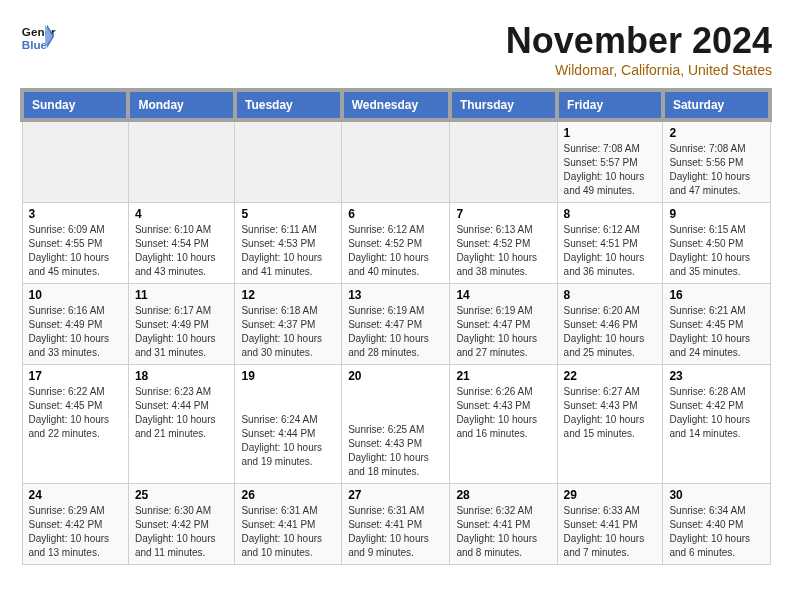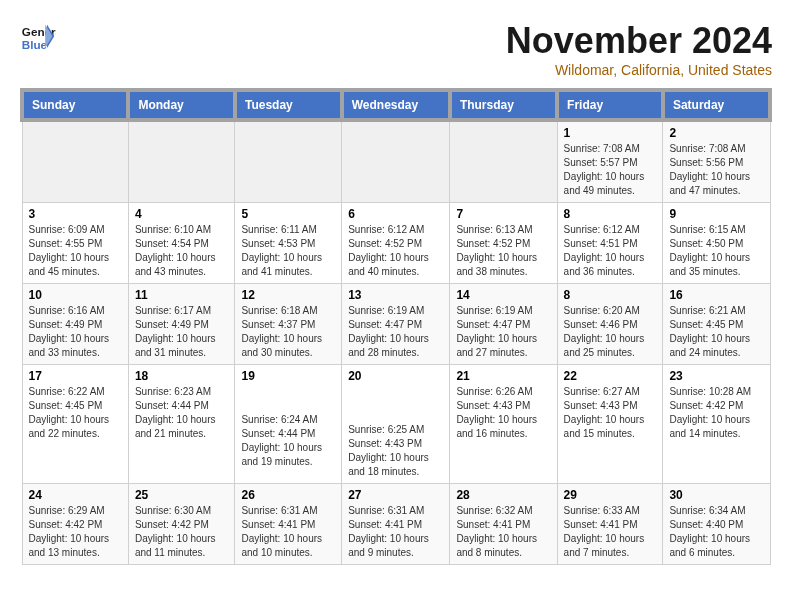--- a/index.html
+++ b/index.html
@@ -271,21 +271,21 @@
         </td>
         <td>
           <div class="day-number">22</div>
           <div class="day-info" style="white-space: pre-line;">Sunrise: 6:27 AM
 Sunset: 4:43 PM
 Daylight: 10 hours
 and 15 minutes.</div>
         </td>
         <td>
           <div class="day-number">23</div>
-          <div class="day-info" style="white-space: pre-line;">Sunrise: 10:28 AM
+          <div class="day-info" style="white-space: pre-line;">Sunrise: 6:28 AM
 Sunset: 4:42 PM
 Daylight: 10 hours
 and 14 minutes.</div>
         </td>
       </tr>
       <tr>
         <td>
           <div class="day-number">24</div>
           <div class="day-info" style="white-space: pre-line;">Sunrise: 6:29 AM
 Sunset: 4:42 PM

